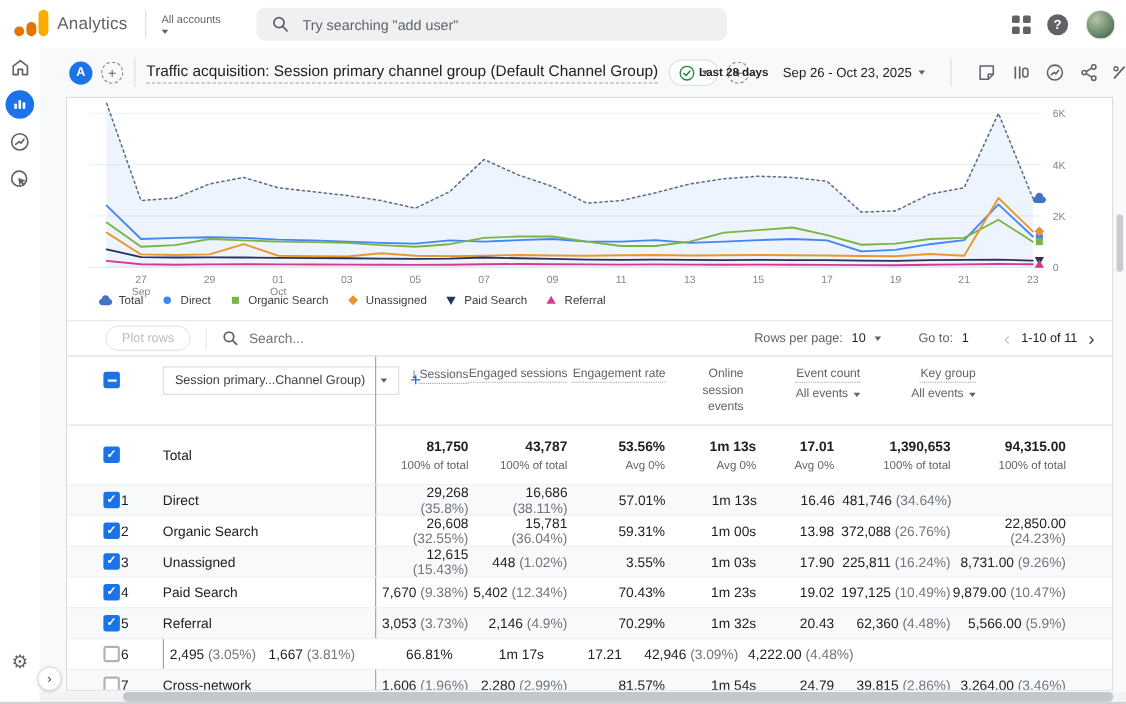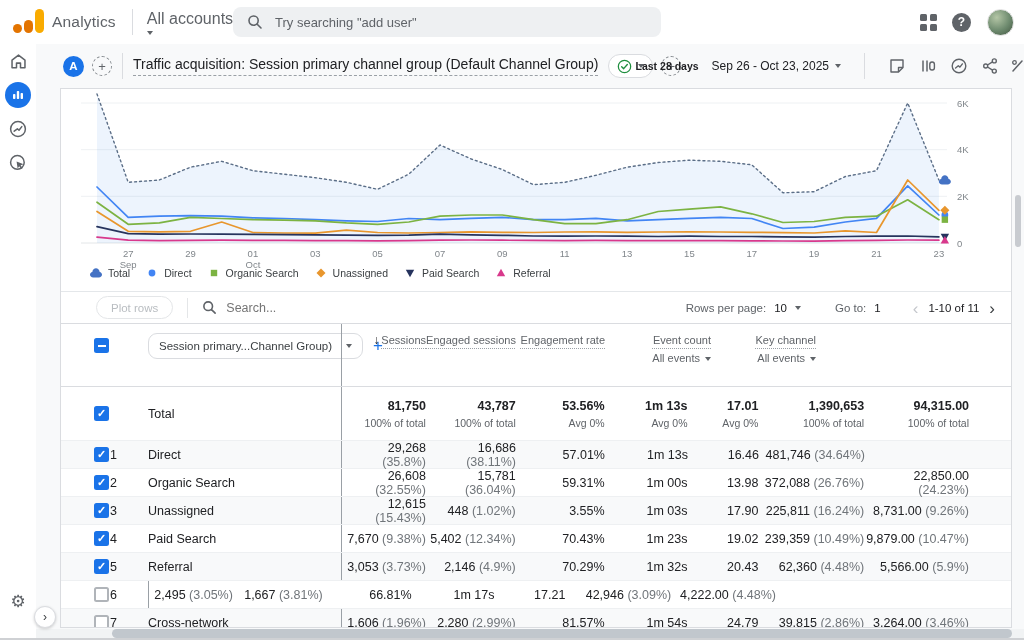--- a/index.html
+++ b/index.html
@@ -9,21 +9,21 @@
 
   
   .topbar { position:absolute; top:0; left:0; width:1024px; height:44px; background:#fff; display:flex; align-items:center; }
   .logo { position:relative; width:34px; height:26px; margin-left:10px; }
   .logo .bar-tall { position:absolute; right:0; top:0; width:9px; height:24px; border-radius:4.5px; background:#f9ab00; }
   .logo .bar-mid  { position:absolute; right:11px; top:11px; width:9px; height:13px; border-radius:4.5px; background:#e37400; }
   .logo .dot      { position:absolute; right:22px; top:15px; width:9px; height:9px; border-radius:50%; background:#e37400; }
   .brand { font-size:15.5px; color:#5f6368; margin-left:8px; letter-spacing:.2px; }
   .tb-divider { width:1px; height:26px; background:#dadce0; margin:0 14px 0 16px; }
   .accounts { display:flex; flex-direction:column; align-items:flex-start; gap:3px; }
-  .accounts .lbl { font-size:16px; color:#5f6368; }
+  .accounts .lbl { font-size:10px; color:#5f6368; }
   .caret { width:0; height:0; border-left:4px solid transparent; border-right:4px solid transparent; border-top:4.5px solid #5f6368; display:inline-block; }
   .caret.sm { border-left-width:3.5px; border-right-width:3.5px; border-top-width:4px; }
   .searchbar { position:absolute; left:233px; top:7px; width:428px; height:30px; background:#eef0f2; border-radius:8px; display:flex; align-items:center; padding-left:14px; gap:12px; }
   .searchbar input { border:none; background:transparent; outline:none; font-size:13px; color:#5f6368; width:340px; font-family:"Liberation Sans",sans-serif; }
   .searchbar input::placeholder { color:#5f6368; opacity:1; }
   .tb-right { position:absolute; right:10px; top:0; height:44px; display:flex; align-items:center; gap:16px; }
   .apps-grid { width:16px; height:16px; display:grid; grid-template-columns:7px 7px; grid-template-rows:7px 7px; gap:2.5px; }
   .apps-grid i { background:#5f6368; border-radius:1.5px; }
   .help-circle { width:19px; height:19px; border-radius:50%; background:#5f6368; color:#fff; font-size:12px; font-weight:bold; display:flex; align-items:center; justify-content:center; }
   .avatar-img { width:27px; height:27px; border-radius:50%; background:radial-gradient(circle at 35% 30%, #b4c6a6, #6d8a6e 55%, #41543f); border:1px solid #e0e0e0; }
@@ -73,21 +73,21 @@
   .cell-check { width:49px; padding-left:33px; flex:none; display:flex; align-items:center; }
   .cell-num { width:38px; flex:none; font-size:12.5px; color:#202124; }
   .cell-name { flex:1; font-size:12.5px; color:#202124; display:flex; align-items:center; gap:10px; min-width:0; }
   .metrics { width:670px; flex:none; display:flex; border-left:1px solid #9aa0a6; align-self:stretch; align-items:flex-start; }
   .thead .cell-check, .thead .cell-num { padding-top:14px; }
   .thead .cell-name { padding-top:9px; }
   .hcol { padding-top:9px; text-align:right; font-size:11px; color:#5f6368; line-height:15px; }
   .hlabel.dotted { text-decoration:underline dotted #9aa0a6; text-underline-offset:3.5px; }
   .sort-arrow { color:#202124; font-size:12px; margin-right:2px; text-decoration:none; display:inline-block; }
   .hsub { margin-top:3px; color:#5f6368; font-size:11px; display:flex; justify-content:flex-end; align-items:center; gap:5px; }
-  .dim-pill { height:26px; border:1px solid #dadce0; border-radius:9px; background:#fff; display:flex; align-items:center; gap:14px; padding:0 10px; font-size:11.5px; color:#3c4043; white-space:nowrap; }
+  .dim-pill { height:26px; border:1px solid #dadce0; border-radius:0; background:#fff; display:flex; align-items:center; gap:14px; padding:0 10px; font-size:11.5px; color:#3c4043; white-space:nowrap; }
   .add-dim { color:#1a73e8; font-size:17px; font-weight:normal; }
 
   .cb { width:15px; height:15px; border:2px solid #b0b4b9; border-radius:2.5px; background:#fff; display:flex; align-items:center; justify-content:center; flex:none; }
   .cb.on { background:#1a73e8; border-color:#1a73e8; color:#fff; font-size:11px; font-weight:bold; line-height:1; }
   .cb.ind { background:#1a73e8; border-color:#1a73e8; }
   .cb.ind::after { content:""; width:8px; height:2px; background:#fff; display:block; }
 
   .total-row { display:flex; align-items:center; height:54px; border-top:1px solid #dadce0; background:#fff; }
   .total-row .metrics { align-items:center; }
   .mcell { text-align:right; font-size:12.5px; }
@@ -338,25 +338,26 @@
           <span class="dim-pill">
             <span>Session primary...Channel Group)</span>
             <span class="caret sm"></span>
           </span>
           <span class="add-dim">+</span>
         </div>
         <div class="metrics" id="header-cols">
             <div class="hcol" style="width:84px"><span class="sort-arrow">↓</span><span class="hlabel dotted">Sessions</span></div>
             <div class="hcol" style="width:90px"><span class="hlabel dotted">Engaged sessions</span></div>
             <div class="hcol" style="width:89px"><span class="hlabel dotted">Engagement rate</span></div>
+            <div class="hcol" style="width:71px"><span class="hlabel">Online session events</span></div>
             <div class="hcol" style="width:106px"><span class="hlabel dotted">Event count</span><div class="hsub">
                 <span>All events</span>
                 <span class="caret sm"></span>
               </div></div>
-            <div class="hcol" style="width:105px"><span class="hlabel dotted">Key channel</span><div class="hsub">
+            <div class="hcol" style="width:105px"><span class="hlabel dotted">Key group</span><div class="hsub">
                 <span>All events</span>
                 <span class="caret sm"></span>
               </div></div>
             <div style="width:42px"></div>
           </div>
       </div>
 
       <div class="total-row">
         <div class="cell-check">
             <span class="cb on">✓</span>
@@ -452,21 +453,21 @@
               <span class="cb on">✓</span>
             </div>
             <div class="cell-num">4</div>
             <div class="cell-name">Paid Search</div>
             <div class="metrics">
               <div class="mcell" style="width:84px"><span class="v">7,670</span> <span class="p">(9.38%)</span></div>
               <div class="mcell" style="width:90px"><span class="v">5,402</span> <span class="p">(12.34%)</span></div>
               <div class="mcell" style="width:89px"><span class="v">70.43%</span></div>
               <div class="mcell" style="width:83px"><span class="v">1m 23s</span></div>
               <div class="mcell" style="width:71px"><span class="v">19.02</span></div>
-              <div class="mcell" style="width:106px"><span class="v">239,359</span> <span class="p">(10.49%)</span></div>
+              <div class="mcell" style="width:106px"><span class="v">197,125</span> <span class="p">(10.49%)</span></div>
               <div class="mcell" style="width:105px"><span class="v">9,879.00</span> <span class="p">(10.47%)</span></div>
               <div style="width:42px"></div>
             </div>
           </div>
           <div class="trow">
             <div class="cell-check">
               <span class="cb on">✓</span>
             </div>
             <div class="cell-num">5</div>
             <div class="cell-name">Referral</div>

